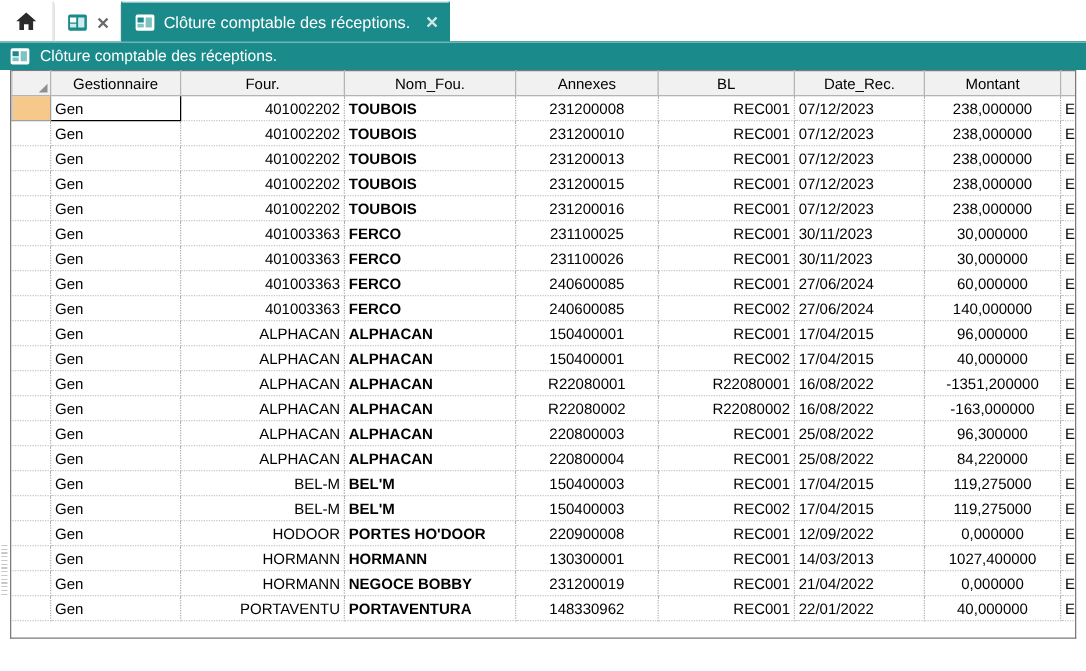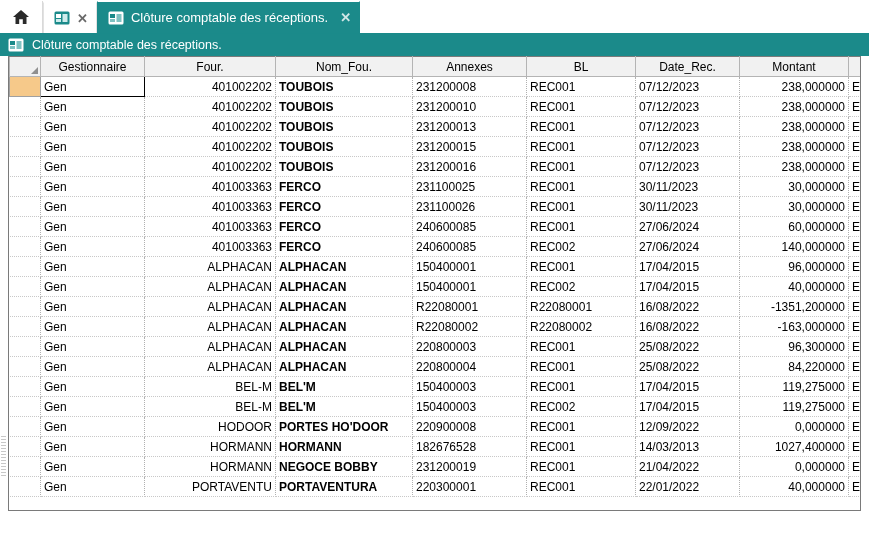--- a/index.html
+++ b/index.html
@@ -146,29 +146,29 @@
     background: #ffffff;
     border-right: 1px solid #b4b4b4;
   }
   tr.first-row td.col-sel {
     background: #f6c98a;
     border: 1px solid #a0a0a0;
   }
   tr.first-row td.cell-gestionnaire {
     border: 1px solid #000000;
   }
-  .num { text-align: right; }
+  .num { text-align: center; }
   .ctr { text-align: left; }
 
   
   .w-gest { width: 95px; }
   .w-four { width: 122px; text-align: right; }
   .w-nom  { width: 128px; font-weight: bold; }
-  .w-cmd  { width: 105px; }
-  .w-bl   { width: 100px; }
+  .w-cmd  { width: 105px; text-align: center; }
+  .w-bl   { width: 100px; text-align: right; }
   .w-date { width: 95px; }
   .w-mont { width: 100px; }
   .w-dev  { width: 65px; }
   .scroll-dots {
     position: absolute;
     left: 1px;
     top: 380px;
     width: 5px;
     height: 40px;
     background: repeating-linear-gradient(to bottom, #c8c8c8 0 1px, transparent 1px 3px);
@@ -442,21 +442,21 @@
               <td class="w-bl">REC001</td>
               <td class="w-date ctr">12/09/2022</td>
               <td class="w-mont num">0,000000</td>
               <td class="w-dev">EUR</td>
             </tr>
             <tr>
               <td class="col-sel"></td>
               <td class="w-gest cell-gestionnaire">Gen</td>
               <td class="w-four">HORMANN</td>
               <td class="w-nom">HORMANN</td>
-              <td class="w-cmd">182676528</td>
+              <td class="w-cmd">130300001</td>
               <td class="w-bl">REC001</td>
               <td class="w-date ctr">14/03/2013</td>
               <td class="w-mont num">1027,400000</td>
               <td class="w-dev">EUR</td>
             </tr>
             <tr>
               <td class="col-sel"></td>
               <td class="w-gest cell-gestionnaire">Gen</td>
               <td class="w-four">HORMANN</td>
               <td class="w-nom">NEGOCE BOBBY</td>
@@ -464,21 +464,21 @@
               <td class="w-bl">REC001</td>
               <td class="w-date ctr">21/04/2022</td>
               <td class="w-mont num">0,000000</td>
               <td class="w-dev">EUR</td>
             </tr>
             <tr>
               <td class="col-sel"></td>
               <td class="w-gest cell-gestionnaire">Gen</td>
               <td class="w-four">PORTAVENTU</td>
               <td class="w-nom">PORTAVENTURA</td>
-              <td class="w-cmd">220300001</td>
+              <td class="w-cmd">148330962</td>
               <td class="w-bl">REC001</td>
               <td class="w-date ctr">22/01/2022</td>
               <td class="w-mont num">40,000000</td>
               <td class="w-dev">EUR</td>
             </tr>
           </tbody>
       </table>
     </div>
   </div>
 </div>

